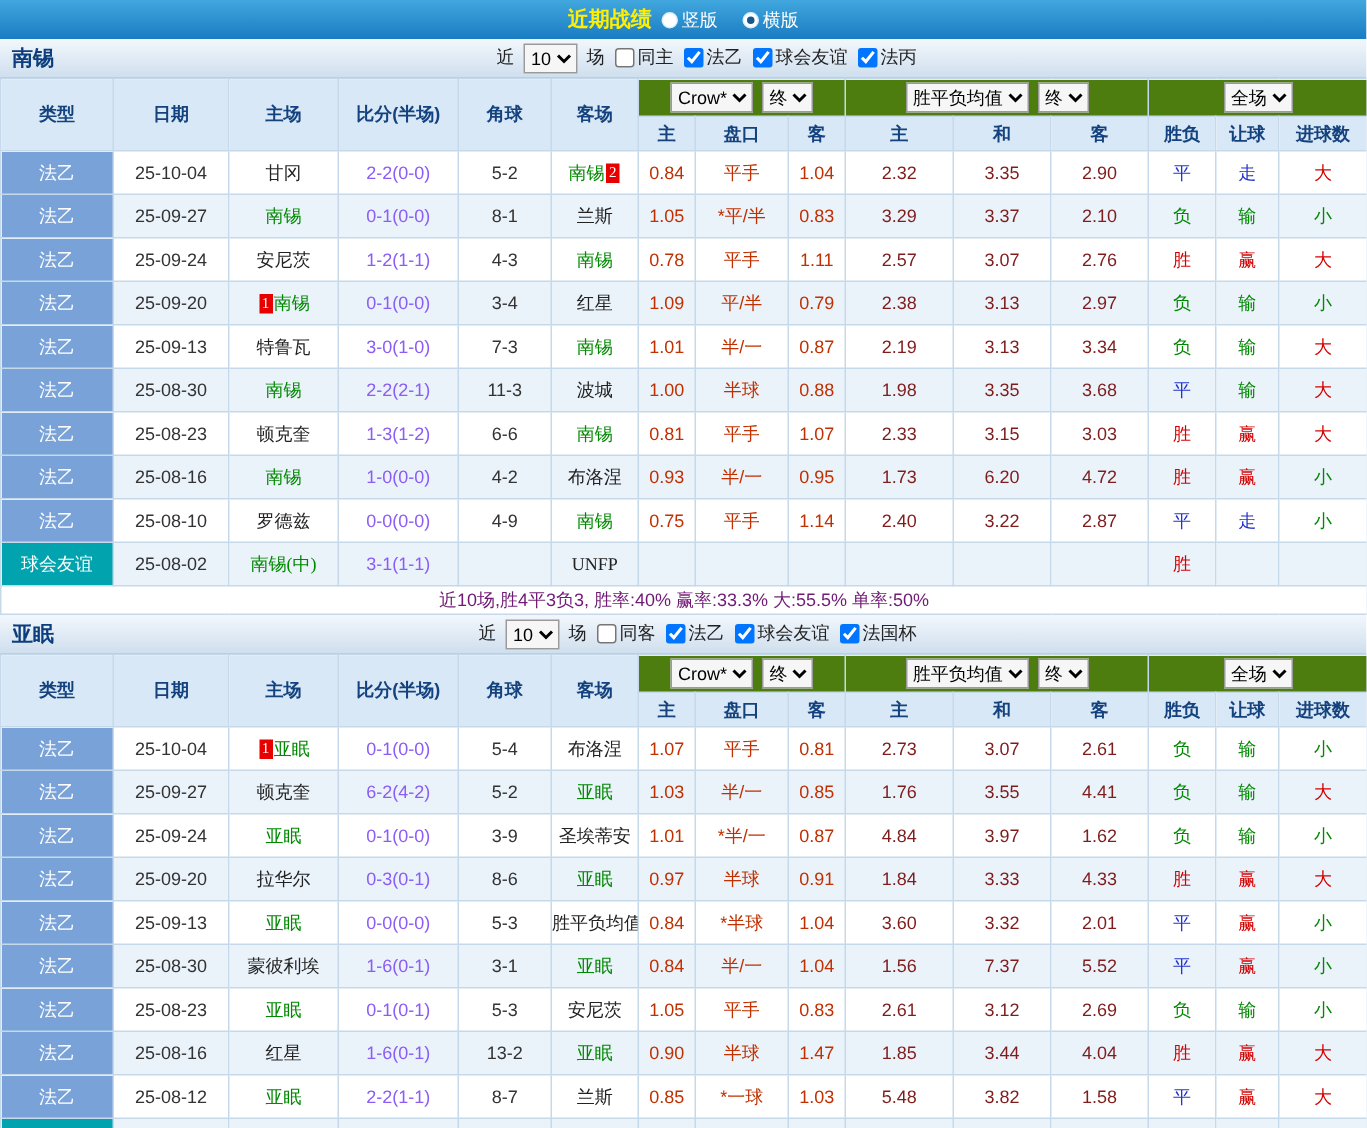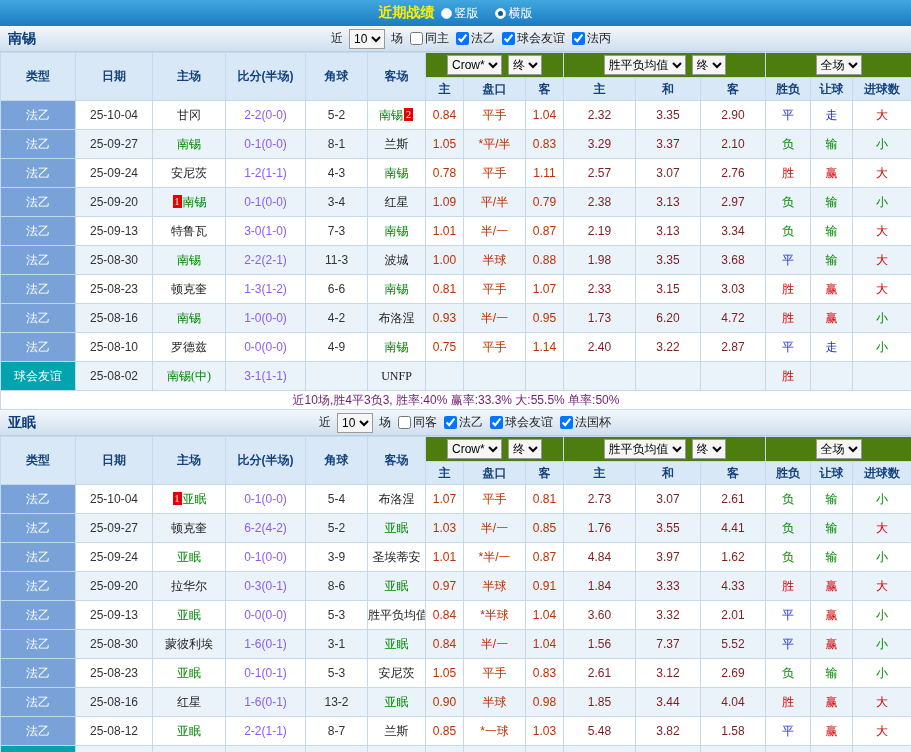--- a/index.html
+++ b/index.html
@@ -494,21 +494,21 @@
           </tr>
           <tr class="match alt">
             <td class="type league">法乙</td>
             <td class="date">25-08-16</td>
             <td class="tcell"><span>红星</span></td>
             <td class="score">1-6(0-1)</td>
             <td class="corner">13-2</td>
             <td class="tcell"><span class="focus">亚眠</span></td>
             <td class="ah">0.90</td>
             <td class="ah">半球</td>
-            <td class="ah">0.98</td>
+            <td class="ah">1.47</td>
             <td class="eu">1.85</td>
             <td class="eu">3.44</td>
             <td class="eu">4.04</td>
             <td class="rs w">胜</td>
             <td class="rs w">赢</td>
             <td class="rs w">大</td>
           </tr>
           <tr class="match">
             <td class="type league">法乙</td>
             <td class="date">25-08-12</td>

